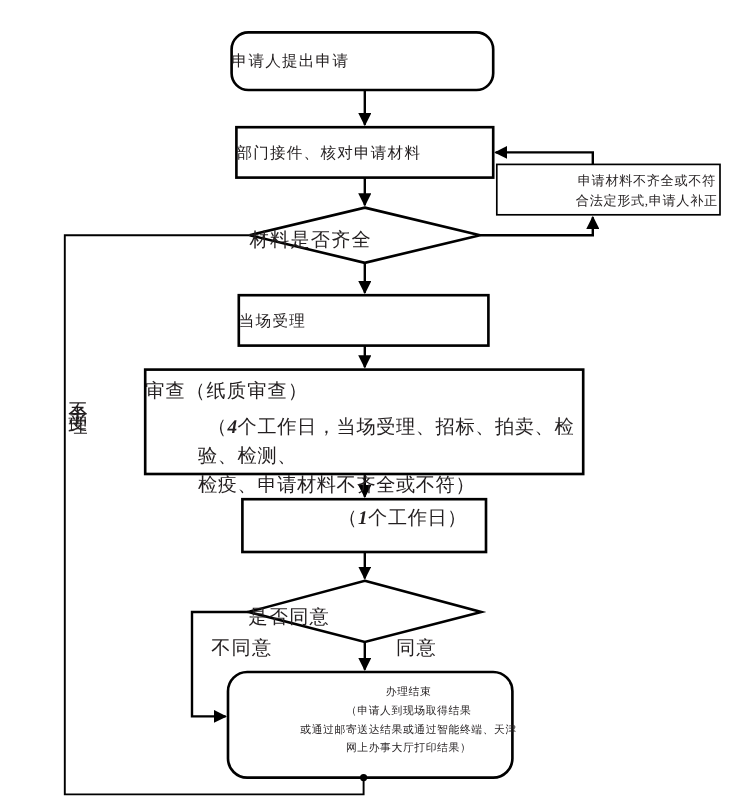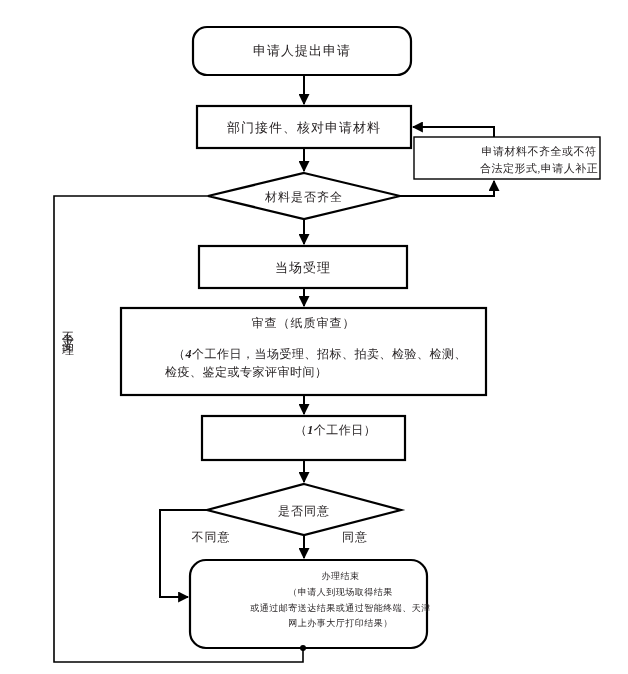--- a/index.html
+++ b/index.html
@@ -40,37 +40,36 @@
   }
   .conn-thin {
     stroke: #000000;
     fill: none;
     stroke-width: 1.6;
   }
   .lbl {
     position: absolute;
     color: #231f20;
     font-family: "Liberation Serif", "DejaVu Serif", serif;
-    text-align: center;
     line-height: 1.45;
     white-space: nowrap;
     letter-spacing: 1px;
     pointer-events: none;
   }
   .lbl-block {
     position: absolute;
     color: #231f20;
     font-family: "Liberation Serif", "DejaVu Serif", serif;
     text-align: center;
     line-height: 1.5;
     letter-spacing: 0.5px;
     padding-left: 32px;
   }
   .t13 { font-size: 13px; }
-  .t12 { font-size: 12px; }
+  .t12 { font-size: 16px; }
   .t11 { font-size: 11px; }
   .t9  { font-size: 9px; }
   .vert {
     writing-mode: vertical-rl;
     text-orientation: upright;
     letter-spacing: 4px;
     white-space: nowrap;
   }
   .emph {
     font-style: italic;
@@ -146,21 +145,21 @@
 
 
   <div class="lbl t13" style="left:199px; top:259px; width:208px;">当场受理</div>
 
   <div class="lbl t12" style="left:121px; top:315px; width:365px;">审查（纸质审查）</div>
 
   <div class="lbl-block t12" style="left:133px; top:345px; width:345px; text-align:left;">
     <div style="text-indent:8px;">
       <span>（</span><span class="emph">4</span><span>个工作日，当场受理、招标、拍卖、检验、检测、</span>
     </div>
-    <div>检疫、鉴定或专家评审时间）</div>
+    <div>检疫、申请材料不齐全或不符）</div>
   </div>
 
   <div class="lbl-block t12" style="left:202px; top:421px; width:203px;">
     <div>
       <span>（</span><span class="emph">1</span><span>个工作日）</span>
     </div>
   </div>
 
   <div class="lbl t12" style="left:207px; top:503px; width:194px;">是否同意</div>
 

